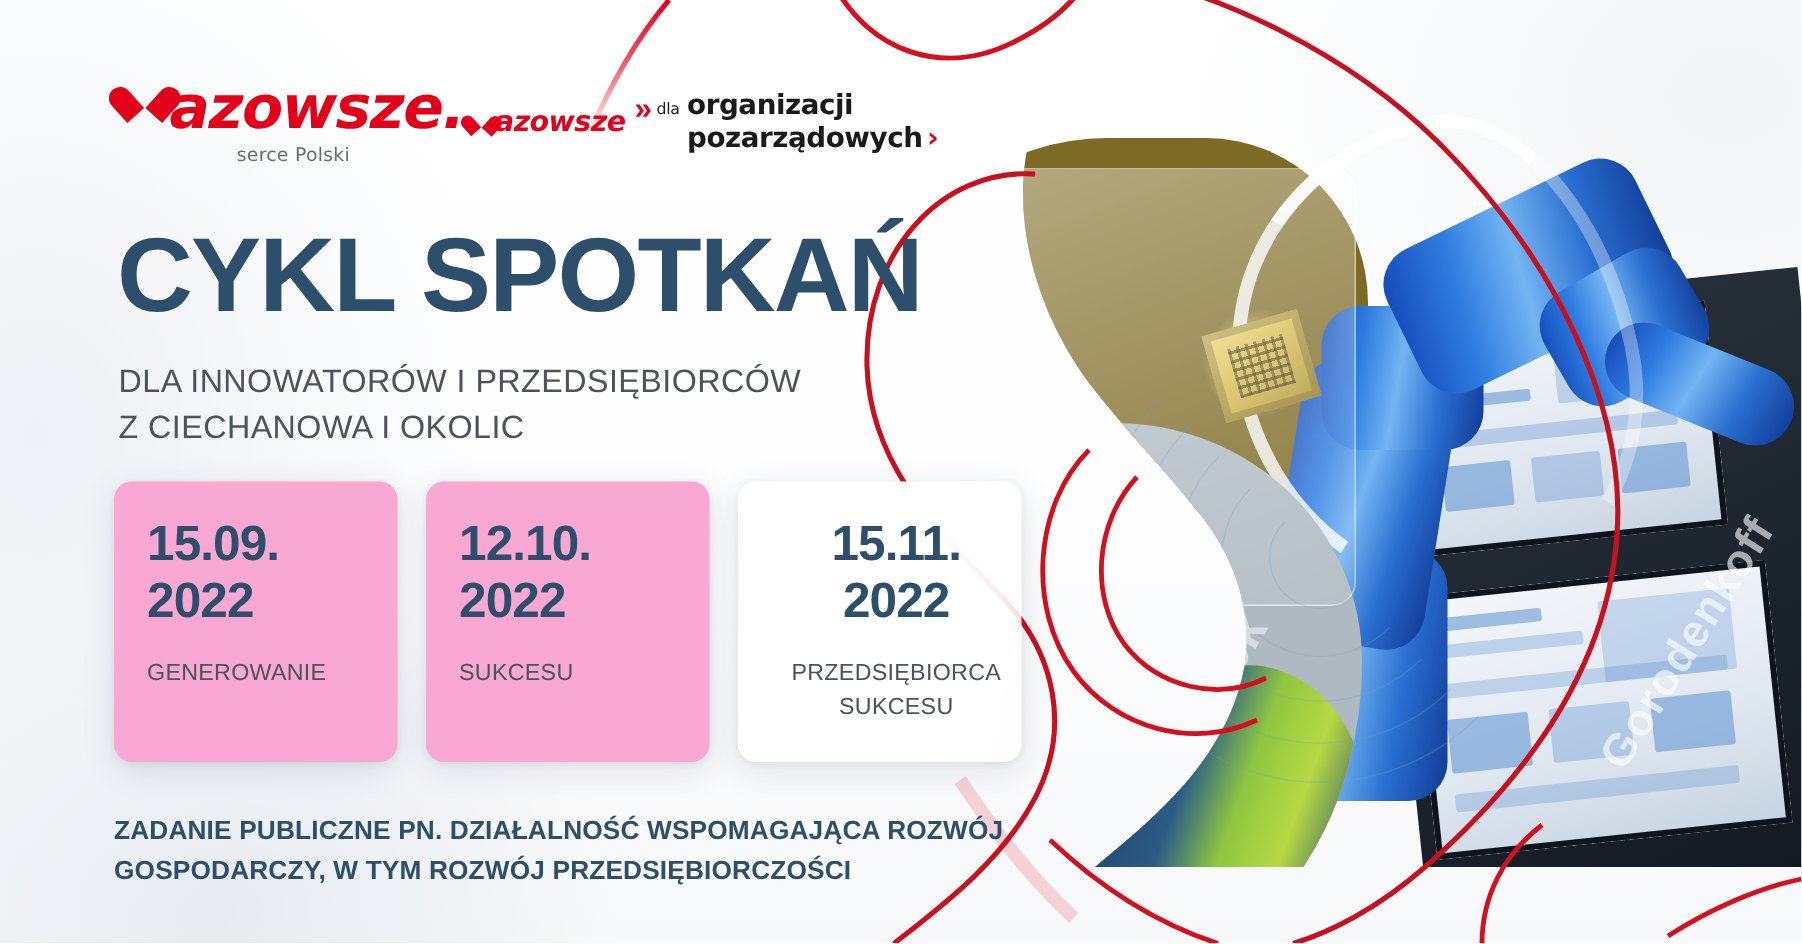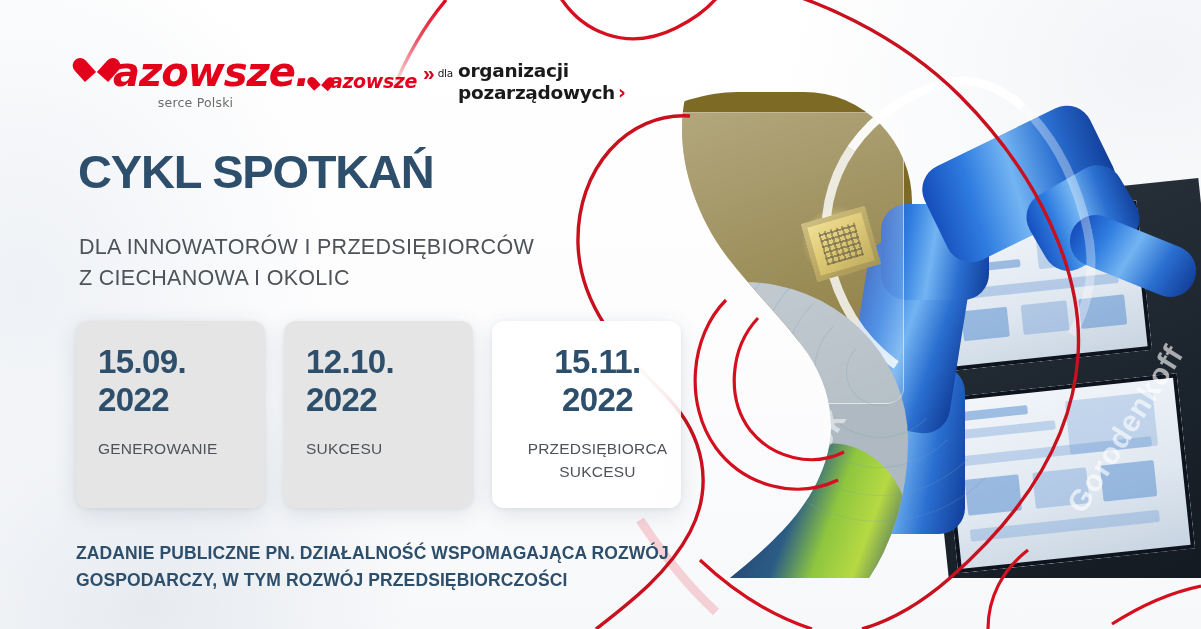--- a/index.html
+++ b/index.html
@@ -338,50 +338,50 @@
     font-size: 19px;
     margin-left: 3px;
     line-height: 1;
   }
 
   
   .headline {
     position: absolute;
     left: 78px;
     top: 148px;
-    font-size: 47px;
+    font-size: 70px;
     font-weight: 700;
     letter-spacing: -1.2px;
     color: #2e4f6b;
     line-height: 1;
     white-space: nowrap;
   }
   .subhead {
     position: absolute;
     left: 79px;
-    top: 232px;
+    top: 239px;
     font-size: 21.5px;
     color: #4d5358;
     letter-spacing: .3px;
     line-height: 1.42;
   }
 
   
   .cards {
     position: absolute;
     left: 76px;
     top: 321px;
     display: flex;
     gap: 19px;
   }
   .card {
     position: relative;
     width: 189px;
     height: 187px;
-    background: #e5e5e5;
+    background: #f9a8d4;
     border-radius: 12px;
     box-shadow: 0 5px 22px rgba(40,60,85,.13), 0 1px 4px rgba(40,60,85,.07);
     padding: 22px 0 0 22px;
     box-sizing: border-box;
     overflow: hidden;
   }
   .card.fade {
     background: linear-gradient(98deg, #ffffff 0%, #ffffff 62%, rgba(255,255,255,.93) 85%, rgba(255,255,255,.80) 100%);
     text-align: center;
   }

